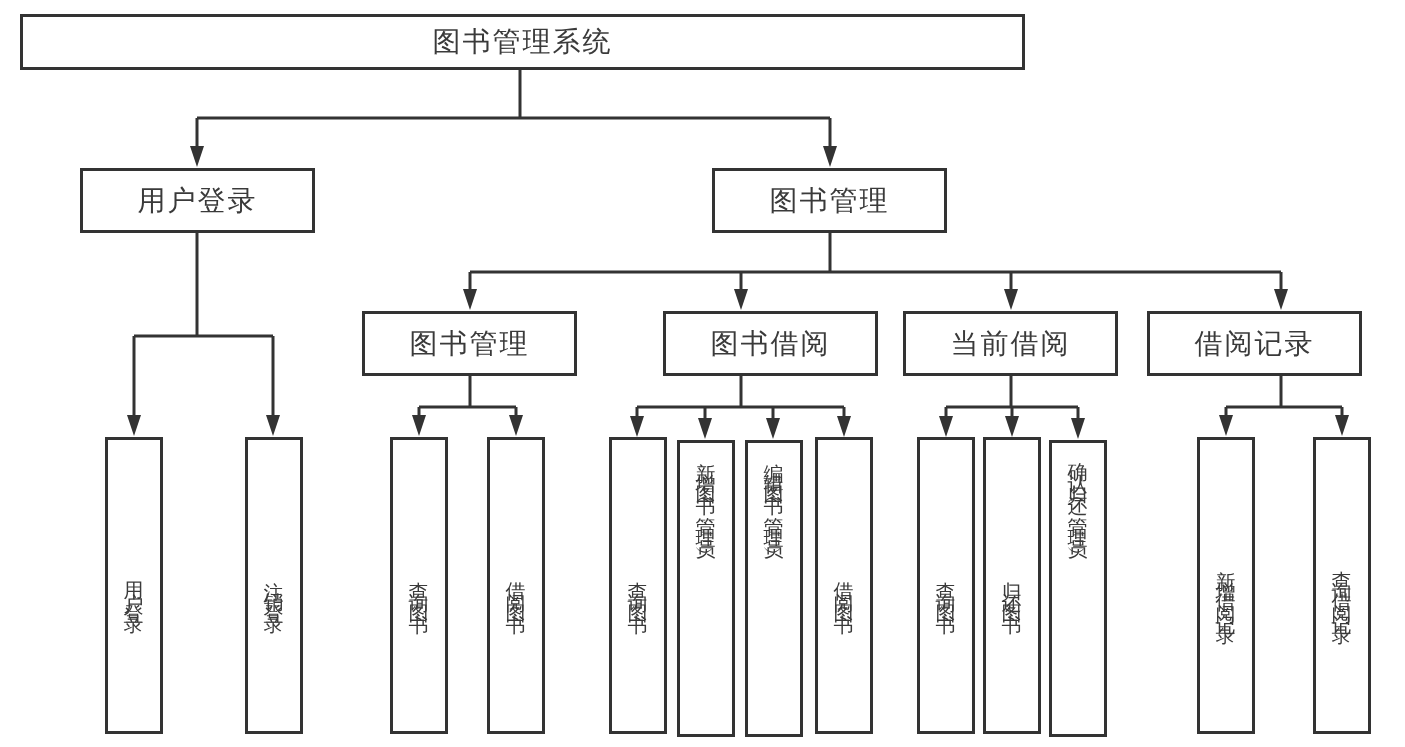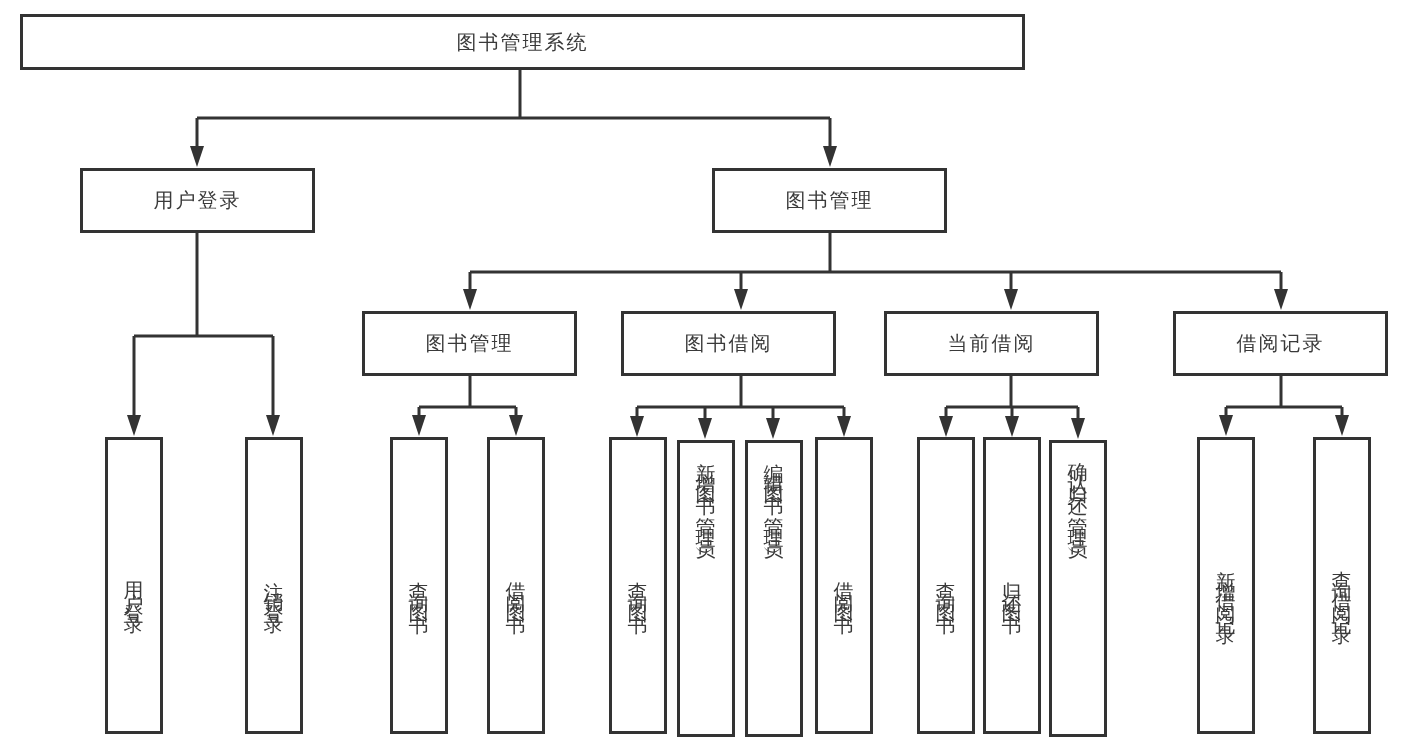--- a/index.html
+++ b/index.html
@@ -13,30 +13,30 @@
   }
   svg.connectors{position:absolute;left:0;top:0;width:1405px;height:747px;}
   .box{
     position:absolute;
     box-sizing:border-box;
     border:3px solid #333333;
     background:#ffffff;
     display:flex;align-items:center;justify-content:center;
     z-index:2;
   }
-  .hlabel{font-size:20px;letter-spacing:2px;white-space:nowrap;}
+  .hlabel{font-size:28px;letter-spacing:2px;white-space:nowrap;}
   .root{left:20px;top:14px;width:1005px;height:56px;}
   .l2{top:168px;width:235px;height:65px;}
   .l2.pos-user{left:80px;}
   .l2.pos-mgmt{left:712px;}
   .l3{top:311px;width:215px;height:65px;}
   .l3.pos-1{left:362px;}
-  .l3.pos-2{left:621px;}
-  .l3.pos-3{left:884px;}
-  .l3.pos-4{left:1173px;text-align:right;}
+  .l3.pos-2{left:663px;}
+  .l3.pos-3{left:903px;}
+  .l3.pos-4{left:1147px;text-align:right;}
   .leaf{top:437px;width:58px;height:297px;}
   .leaf.from-top{top:440px;align-items:flex-start;}
   .vtext{
     writing-mode:vertical-rl;
     text-orientation:mixed;
     font-size:20px;
     letter-spacing:11px;
     line-height:1;
     padding-top:4px;
     white-space:nowrap;

